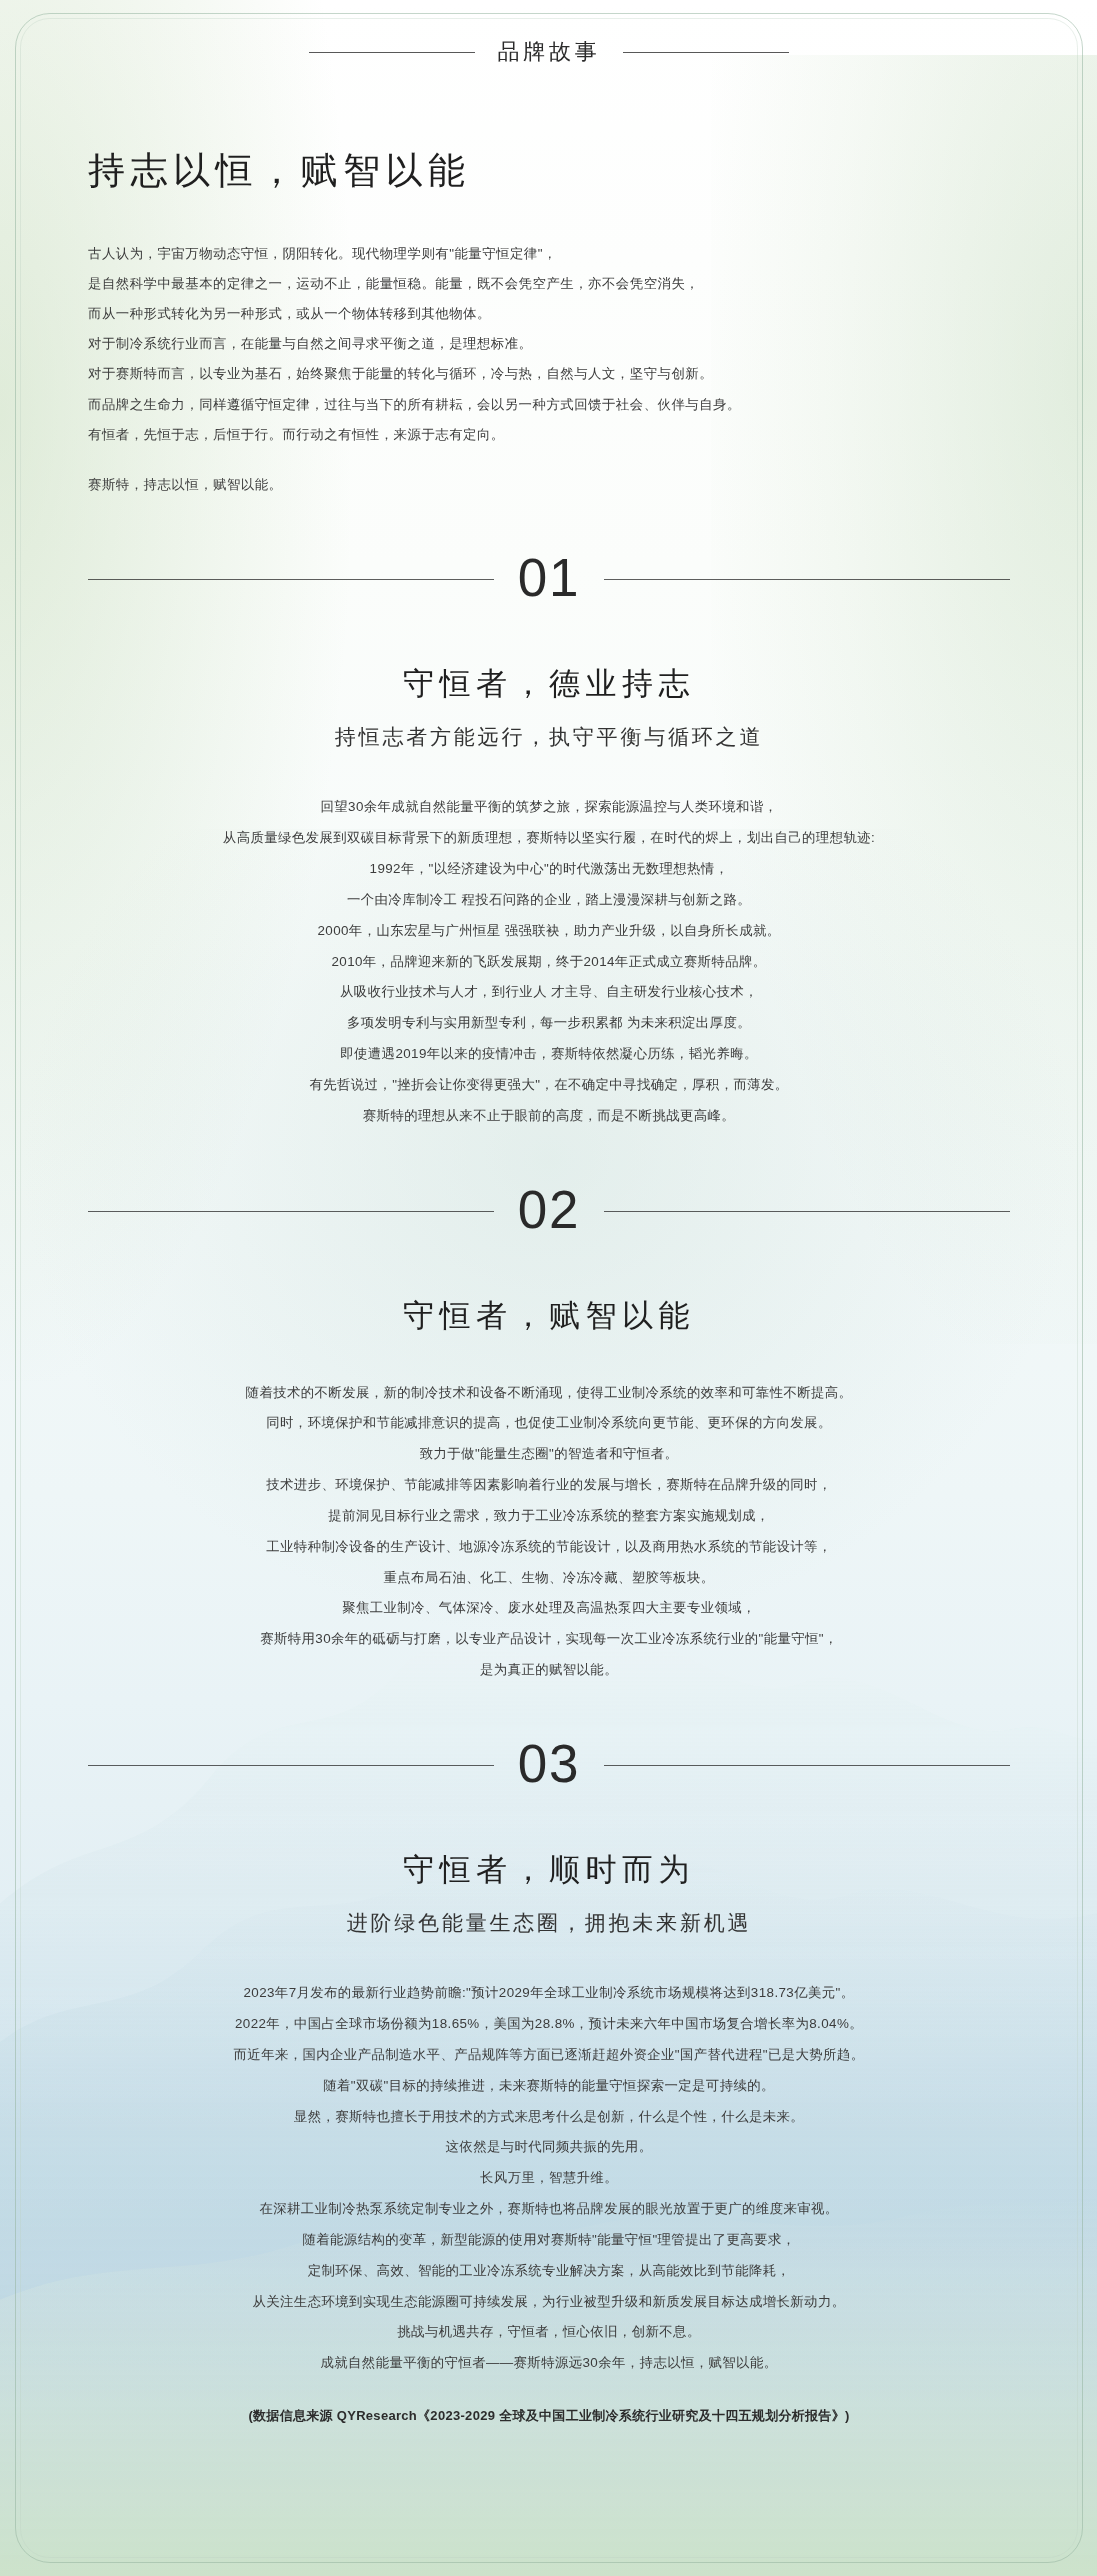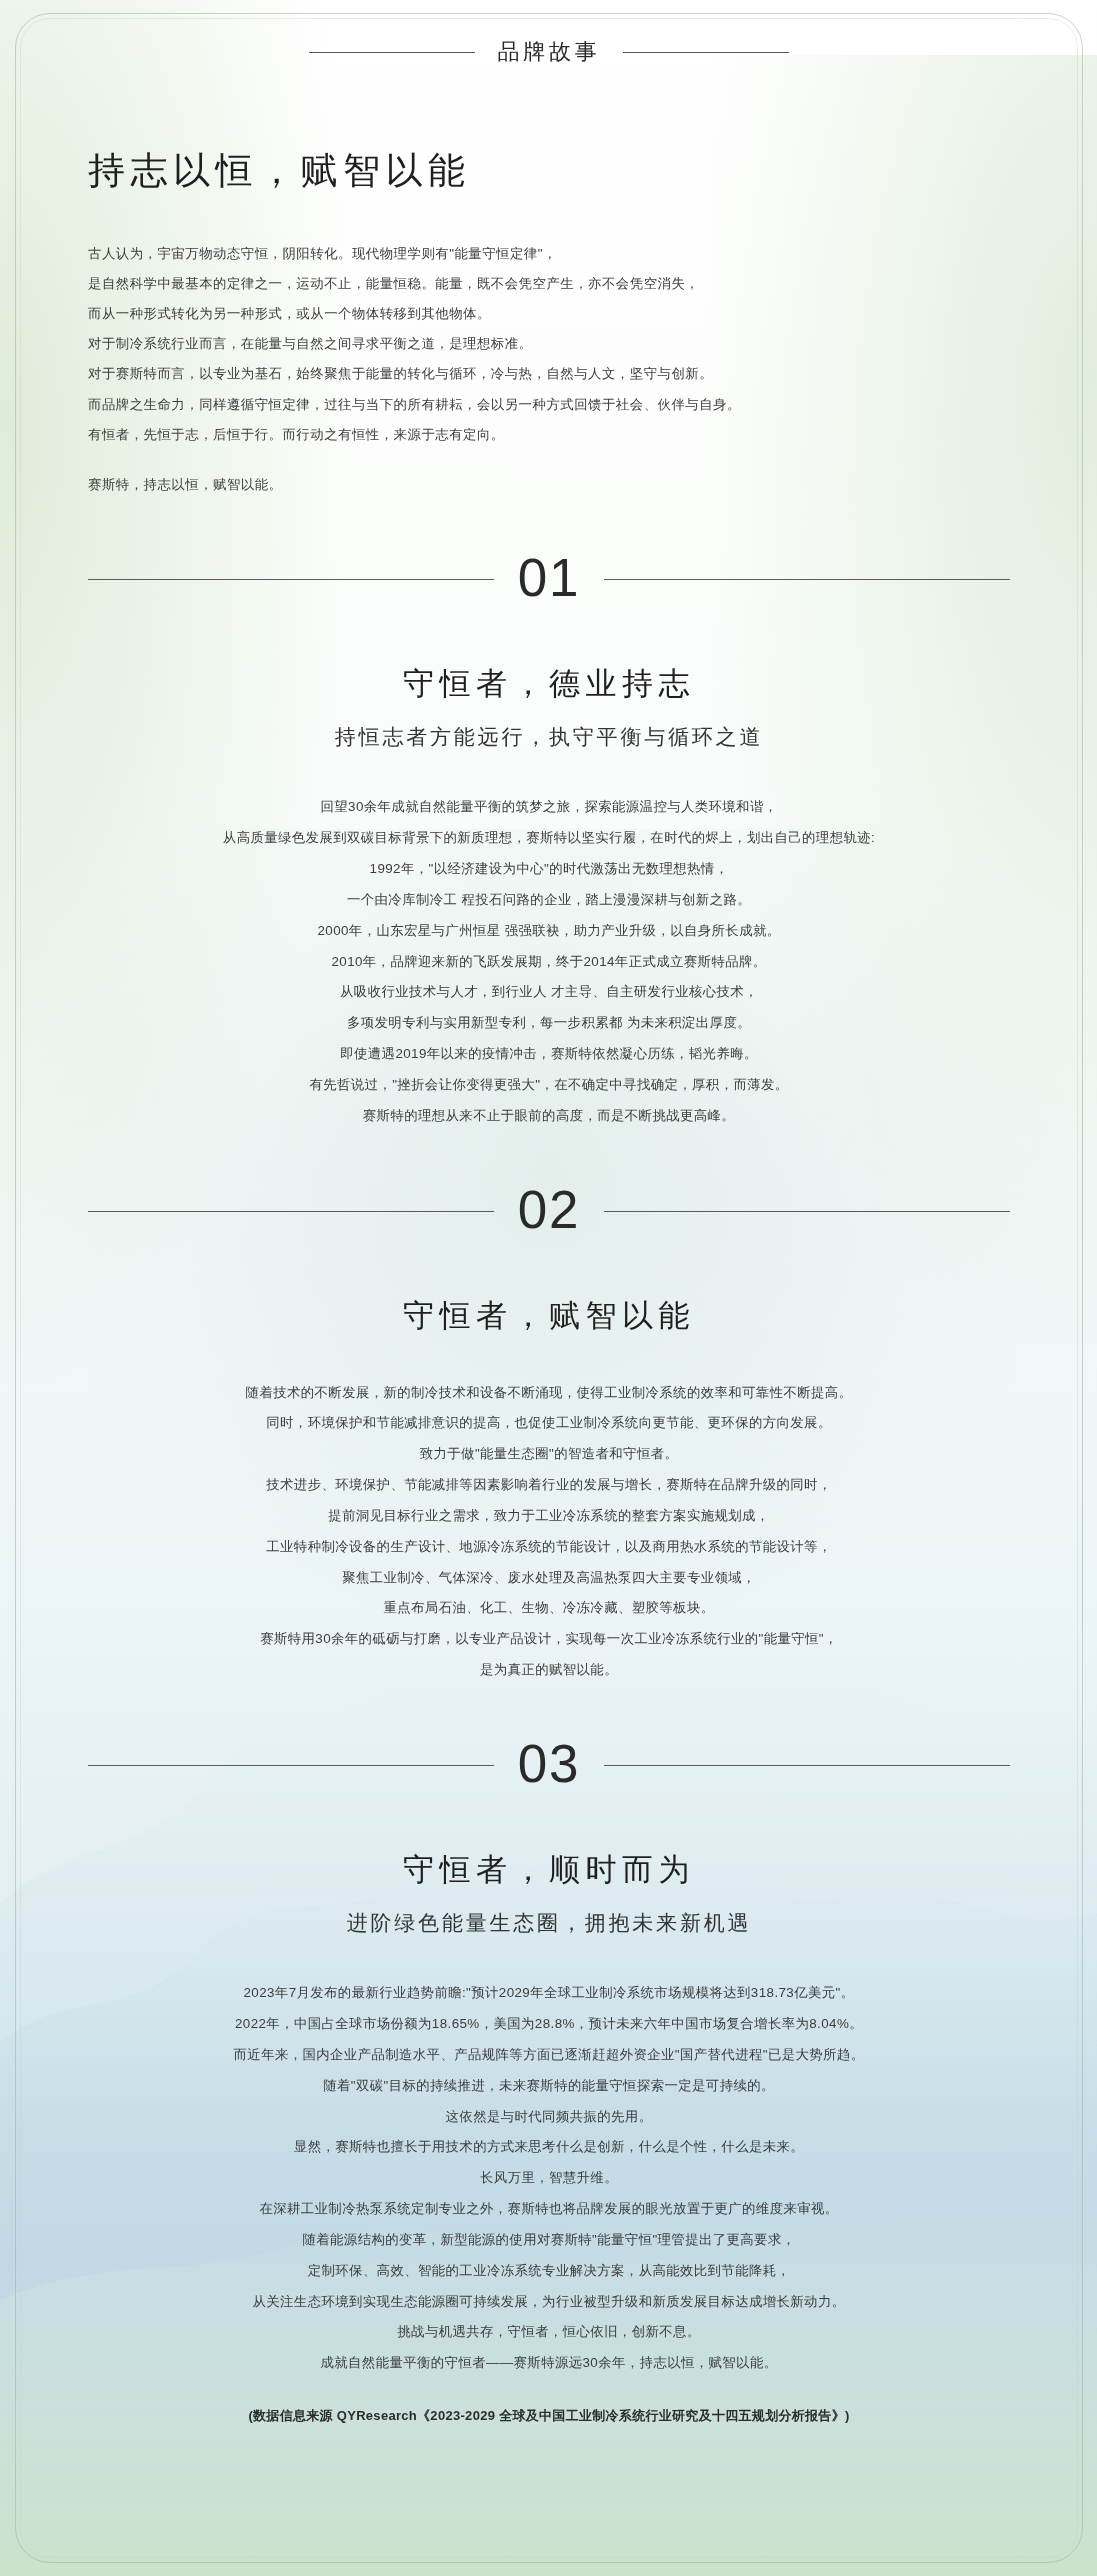--- a/index.html
+++ b/index.html
@@ -288,42 +288,42 @@
     </div>
     <section class="chapter">
       <h3>守恒者，赋智以能</h3>
       <div class="body">
         <p>随着技术的不断发展，新的制冷技术和设备不断涌现，使得工业制冷系统的效率和可靠性不断提高。</p>
         <p>同时，环境保护和节能减排意识的提高，也促使工业制冷系统向更节能、更环保的方向发展。</p>
         <p>致力于做"能量生态圈"的智造者和守恒者。</p>
         <p>技术进步、环境保护、节能减排等因素影响着行业的发展与增长，赛斯特在品牌升级的同时，</p>
         <p>提前洞见目标行业之需求，致力于工业冷冻系统的整套方案实施规划成，</p>
         <p>工业特种制冷设备的生产设计、地源冷冻系统的节能设计，以及商用热水系统的节能设计等，</p>
+        <p>重点布局石油、化工、生物、冷冻冷藏、塑胶等板块。</p>
         <p>聚焦工业制冷、气体深冷、废水处理及高温热泵四大主要专业领域，</p>
-        <p>重点布局石油、化工、生物、冷冻冷藏、塑胶等板块。</p>
         <p>赛斯特用30余年的砥砺与打磨，以专业产品设计，实现每一次工业冷冻系统行业的"能量守恒"，</p>
         <p>是为真正的赋智以能。</p>
       </div>
     </section>
 
     <div class="numdiv">
       <div class="line"></div>
       <div class="num">03</div>
       <div class="line"></div>
     </div>
     <section class="chapter sec3">
       <h3>守恒者，顺时而为</h3>
       <h4>进阶绿色能量生态圈，拥抱未来新机遇</h4>
       <div class="body">
         <p>2023年7月发布的最新行业趋势前瞻:"预计2029年全球工业制冷系统市场规模将达到318.73亿美元"。</p>
         <p>2022年，中国占全球市场份额为18.65%，美国为28.8%，预计未来六年中国市场复合增长率为8.04%。</p>
         <p>而近年来，国内企业产品制造水平、产品规阵等方面已逐渐赶超外资企业"国产替代进程"已是大势所趋。</p>
         <p>随着"双碳"目标的持续推进，未来赛斯特的能量守恒探索一定是可持续的。</p>
+        <p>显然，赛斯特也擅长于用技术的方式来思考什么是创新，什么是个性，什么是未来。</p>
         <p>这依然是与时代同频共振的先用。</p>
-        <p>显然，赛斯特也擅长于用技术的方式来思考什么是创新，什么是个性，什么是未来。</p>
         <p>长风万里，智慧升维。</p>
         <p>在深耕工业制冷热泵系统定制专业之外，赛斯特也将品牌发展的眼光放置于更广的维度来审视。</p>
         <p>随着能源结构的变革，新型能源的使用对赛斯特"能量守恒"理管提出了更高要求，</p>
         <p>定制环保、高效、智能的工业冷冻系统专业解决方案，从高能效比到节能降耗，</p>
         <p>从关注生态环境到实现生态能源圈可持续发展，为行业被型升级和新质发展目标达成增长新动力。</p>
         <p>挑战与机遇共存，守恒者，恒心依旧，创新不息。</p>
         <p>成就自然能量平衡的守恒者——赛斯特源远30余年，持志以恒，赋智以能。</p>
       </div>
       <div class="footnote">(数据信息来源 QYResearch《2023-2029 全球及中国工业制冷系统行业研究及十四五规划分析报告》)</div>
     </section>

